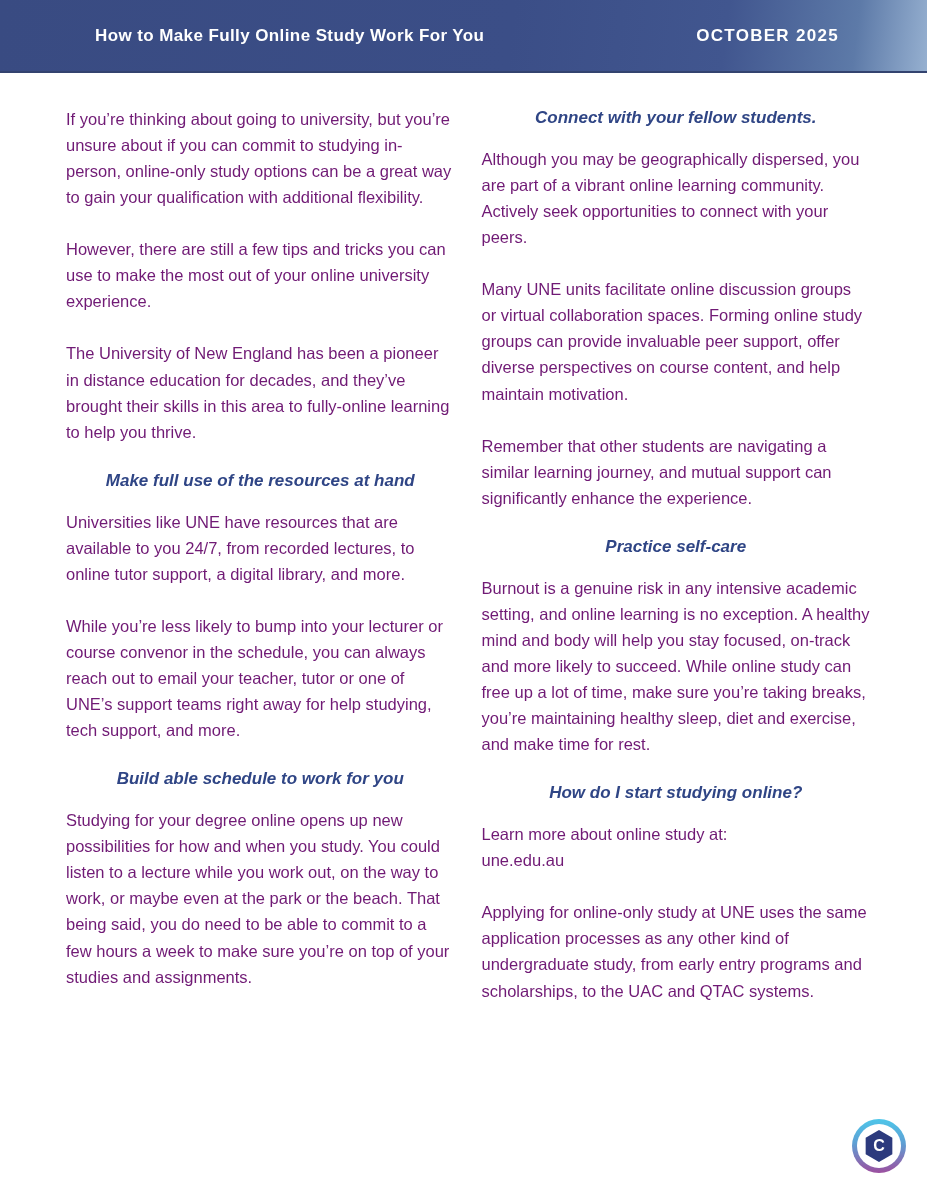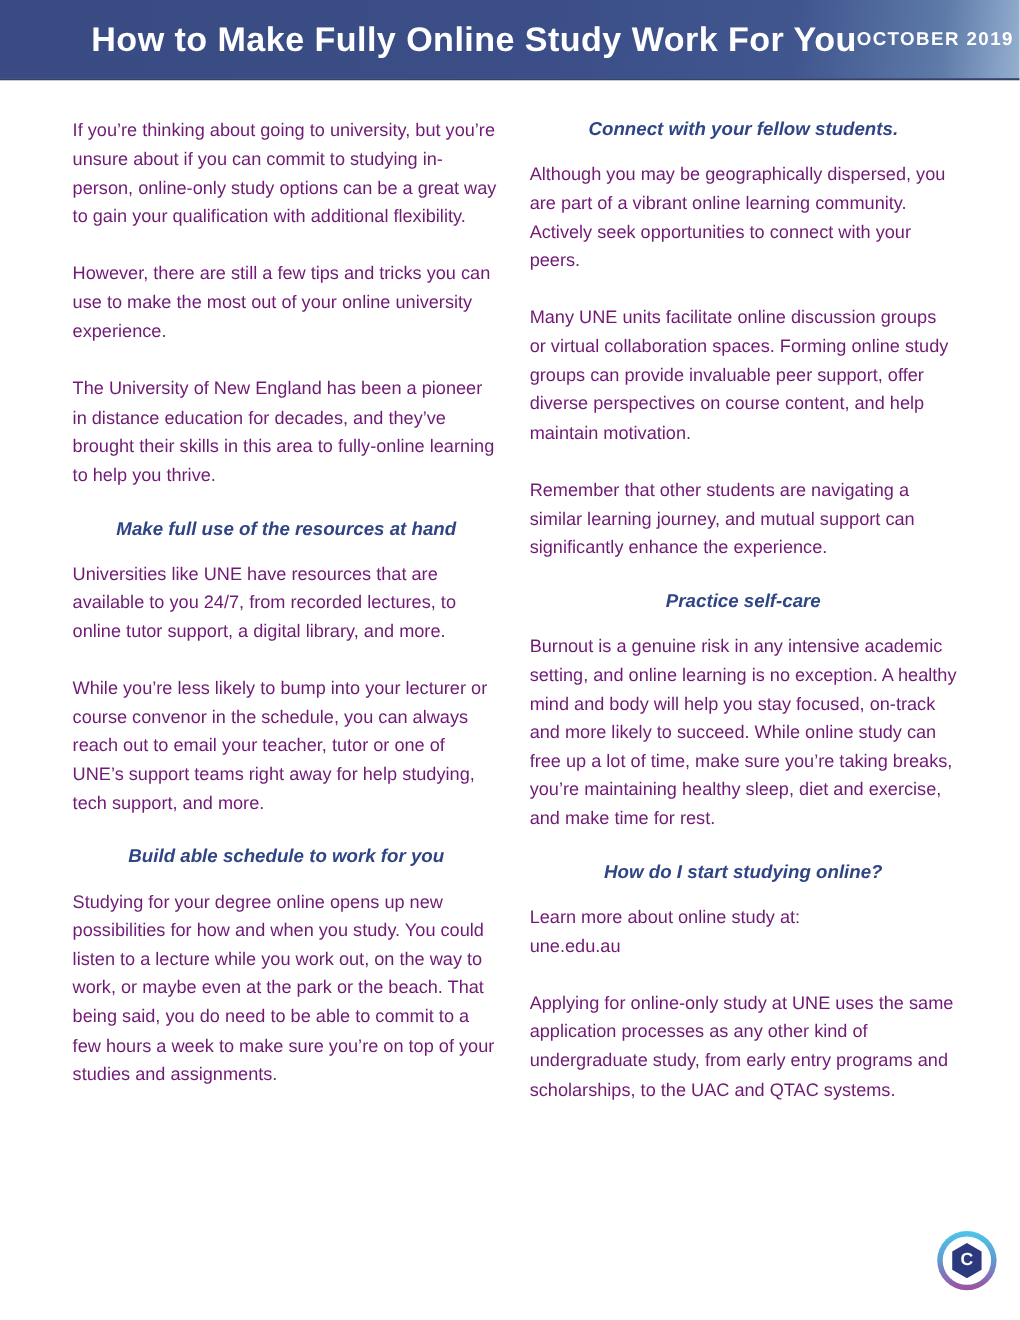--- a/index.html
+++ b/index.html
@@ -14,24 +14,24 @@
     height: 73px;
     background: linear-gradient(97deg, #394b82 0%, #3b4e87 55%, #41568f 78%, #5d7aa8 92%, #96b0d0 100%);
     border-bottom: 2px solid #33436f;
     display: flex;
     align-items: center;
     padding: 0 88px 0 83px;
     box-sizing: border-box;
   }
   .banner h1 {
     color: #ffffff;
-    font-size: 31px;
+    font-size: 17px;
     font-weight: bold;
     letter-spacing: 0.4px;
-    margin: 0;
+    margin: 12px;
     white-space: nowrap;
     text-align: center;
   }
   .issue {
     margin-left: auto;
     color: #ffffff;
     font-weight: bold;
     font-size: 17px;
     letter-spacing: 1.3px;
     white-space: nowrap;
@@ -94,21 +94,21 @@
     line-height: 1;
   }
 </style>
 </head>
 <body>
 
 <div class="page">
 
   <header class="banner">
     <h1>How to Make Fully Online Study Work For You</h1>
-    <span class="issue">OCTOBER 2019</span>
+    <span class="issue">OCTOBER 2025</span>
   </header>
 
 
   <main class="columns">
 
     <section class="col">
       <p class="para">If you’re thinking about going to university, but you’re unsure about if you can commit to studying in-person, online-only study options can be a great way to gain your qualification with additional flexibility.</p>
       <p class="para">However, there are still a few tips and tricks you can use to make the most out of your online university experience.</p>
       <p class="para">The University of New England has been a pioneer in distance education for decades, and they’ve brought their skills in this area to fully-online learning to help you thrive.</p>
       <h3 class="heading">Make full use of the resources at hand</h3>

